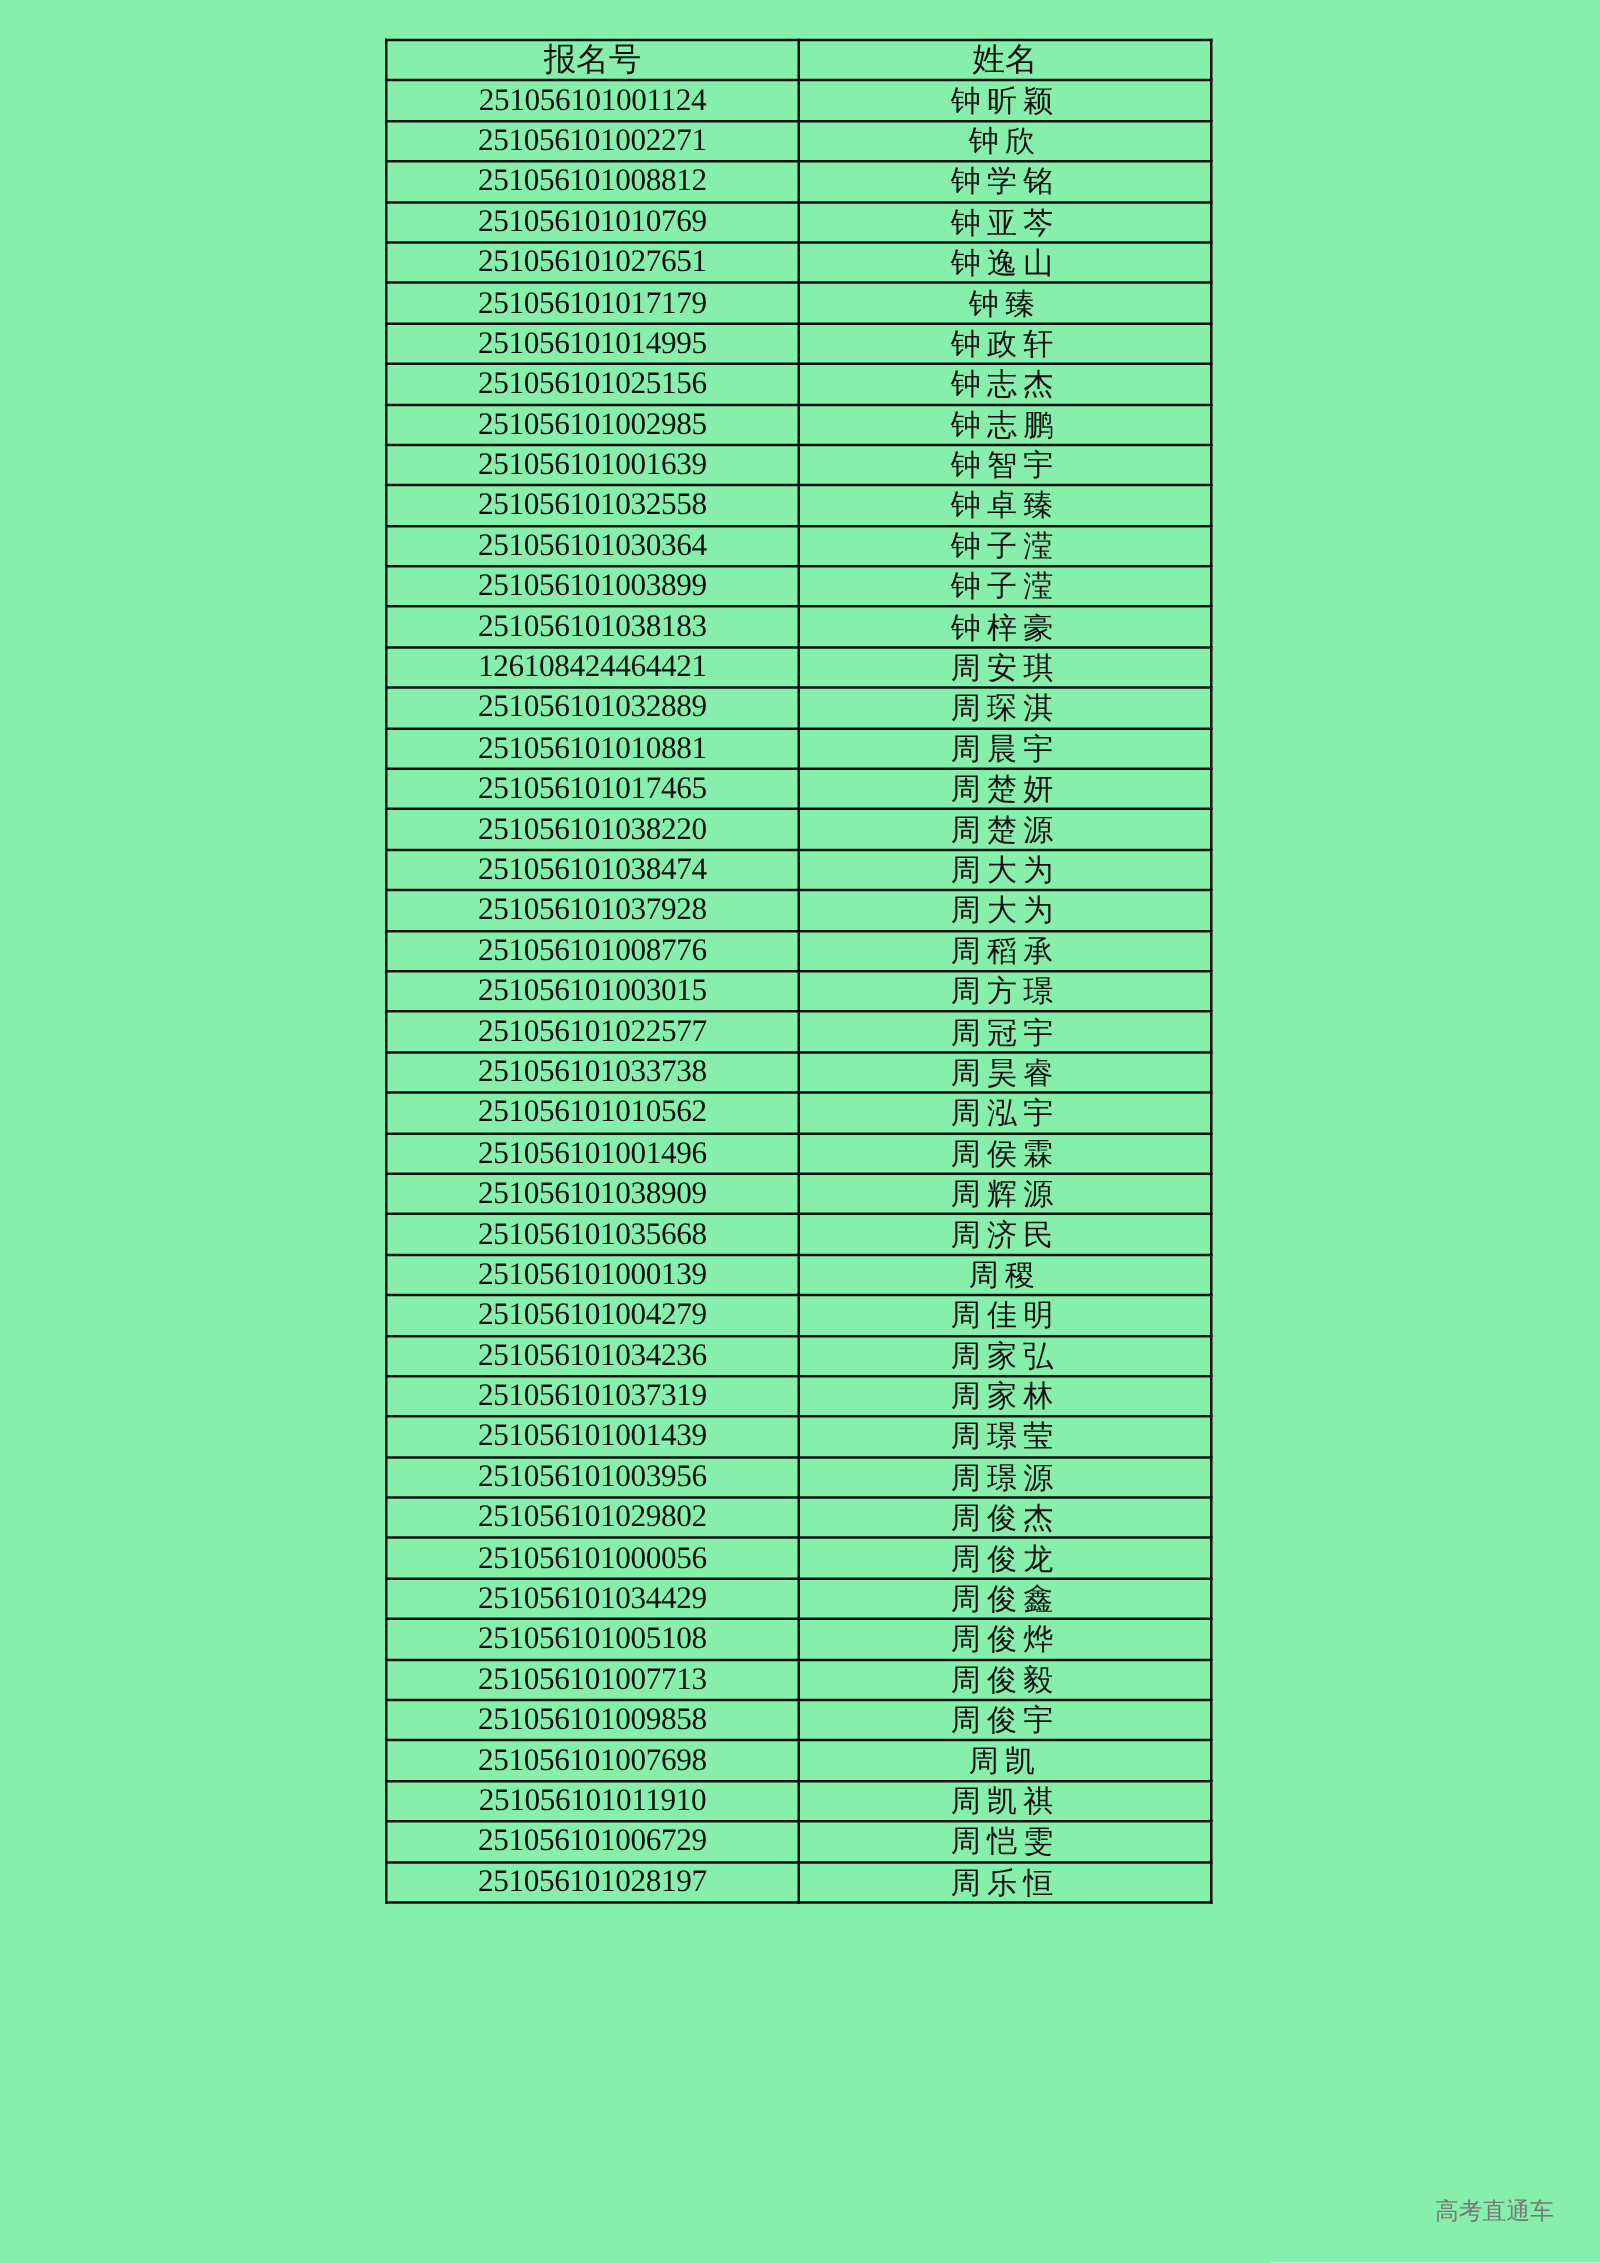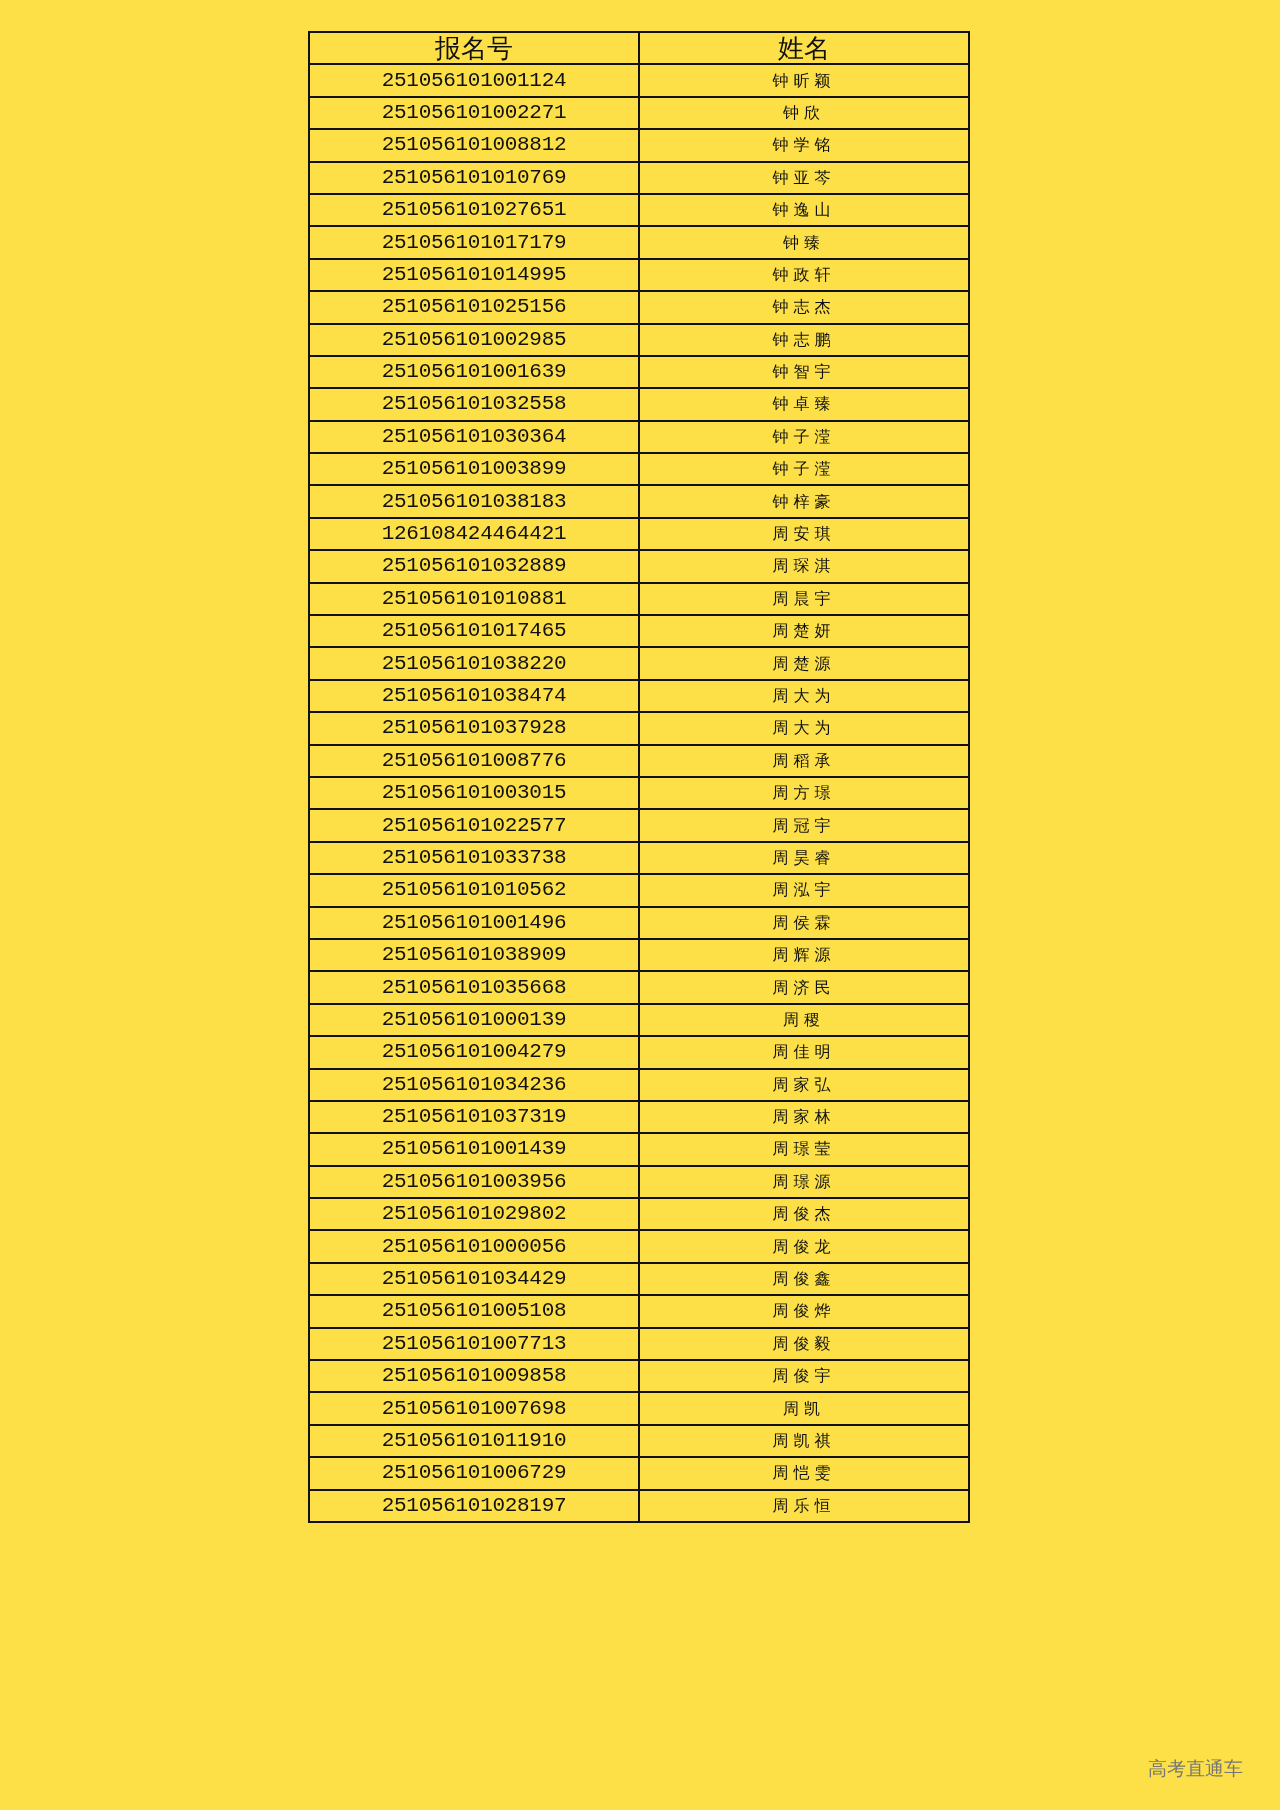--- a/index.html
+++ b/index.html
@@ -1,33 +1,33 @@
 <!DOCTYPE html>
 <html><head>
 <meta charset="utf-8">
 <style>
   html, body { margin: 0; padding: 0; background: #ffffff; }
   body { width: 1280px; height: 1810px; position: relative; overflow: hidden; }
-  .page { position: absolute; left: 0; top: 0; width: 1280px; height: 1810px; background: #fde047; }
+  .page { position: absolute; left: 0; top: 0; width: 1280px; height: 1810px; background: #86efac; }
   table.roster {
     position: absolute; left: 308px; top: 31px; width: 660px;
     border-collapse: collapse; table-layout: fixed;
     border: 2px solid #111;
   }
   table.roster col.c1 { width: 330px; }
   table.roster col.c2 { width: 330px; }
   table.roster th, table.roster td {
     border: 2px solid #111; height: 30.4px; padding: 0; text-align: center;
     vertical-align: middle; overflow: hidden; white-space: nowrap; color: #111;
   }
   table.roster th {
     font-family: "DejaVu Sans", sans-serif; font-weight: normal; font-size: 26px; line-height: 30px;
   }
-  td.num { font-family: Liberation Mono, monospace; font-size: 21px; line-height: 30px; letter-spacing: -0.3px; margin-top: 17px; }
-  td.name { font-family: "DejaVu Sans", sans-serif; font-size: 16px; line-height: 30px; letter-spacing: 5px; padding-left: 5px; color: #222; }
+  td.num { font-family: Liberation Serif, serif; font-size: 25px; line-height: 30px; letter-spacing: -0.3px; margin-top: 17px; }
+  td.name { font-family: "DejaVu Sans", sans-serif; font-size: 24px; line-height: 30px; letter-spacing: 5px; padding-left: 5px; color: #222; }
   .watermark {
     position: absolute; left: 1148px; top: 1756px; font-family: "DejaVu Sans", sans-serif;
     font-size: 19px; color: #777; letter-spacing: 0px;
   }
 </style>
 </head>
 <body>
 
 <div class="page">
   <table class="roster">

